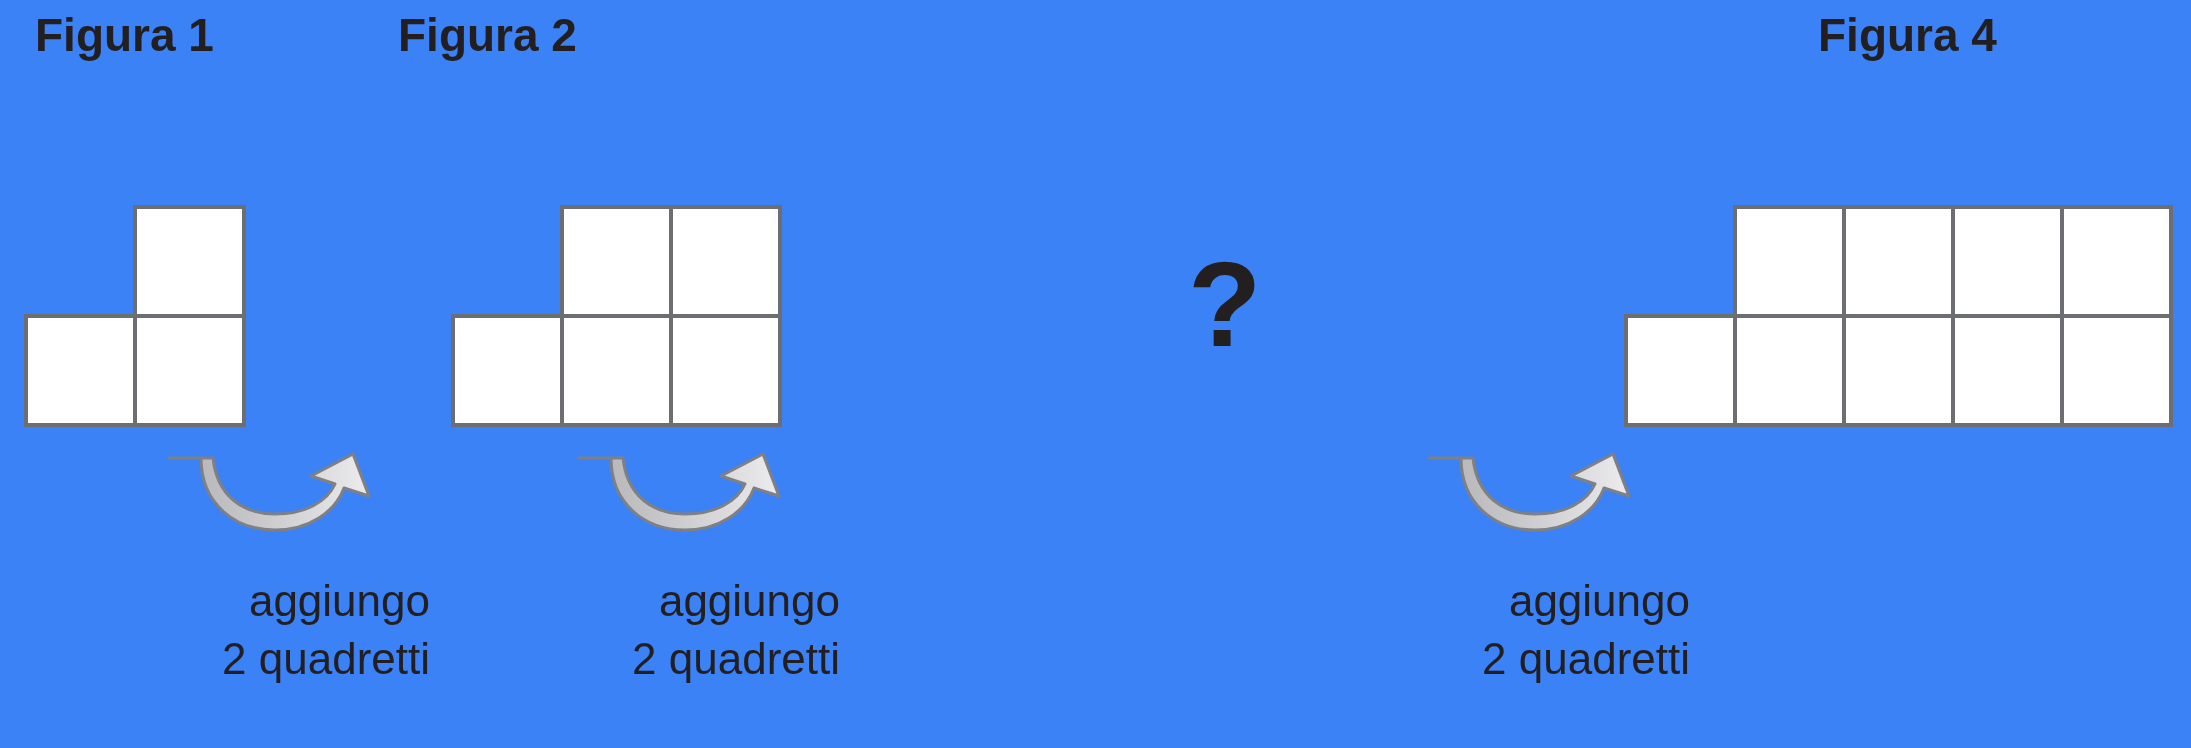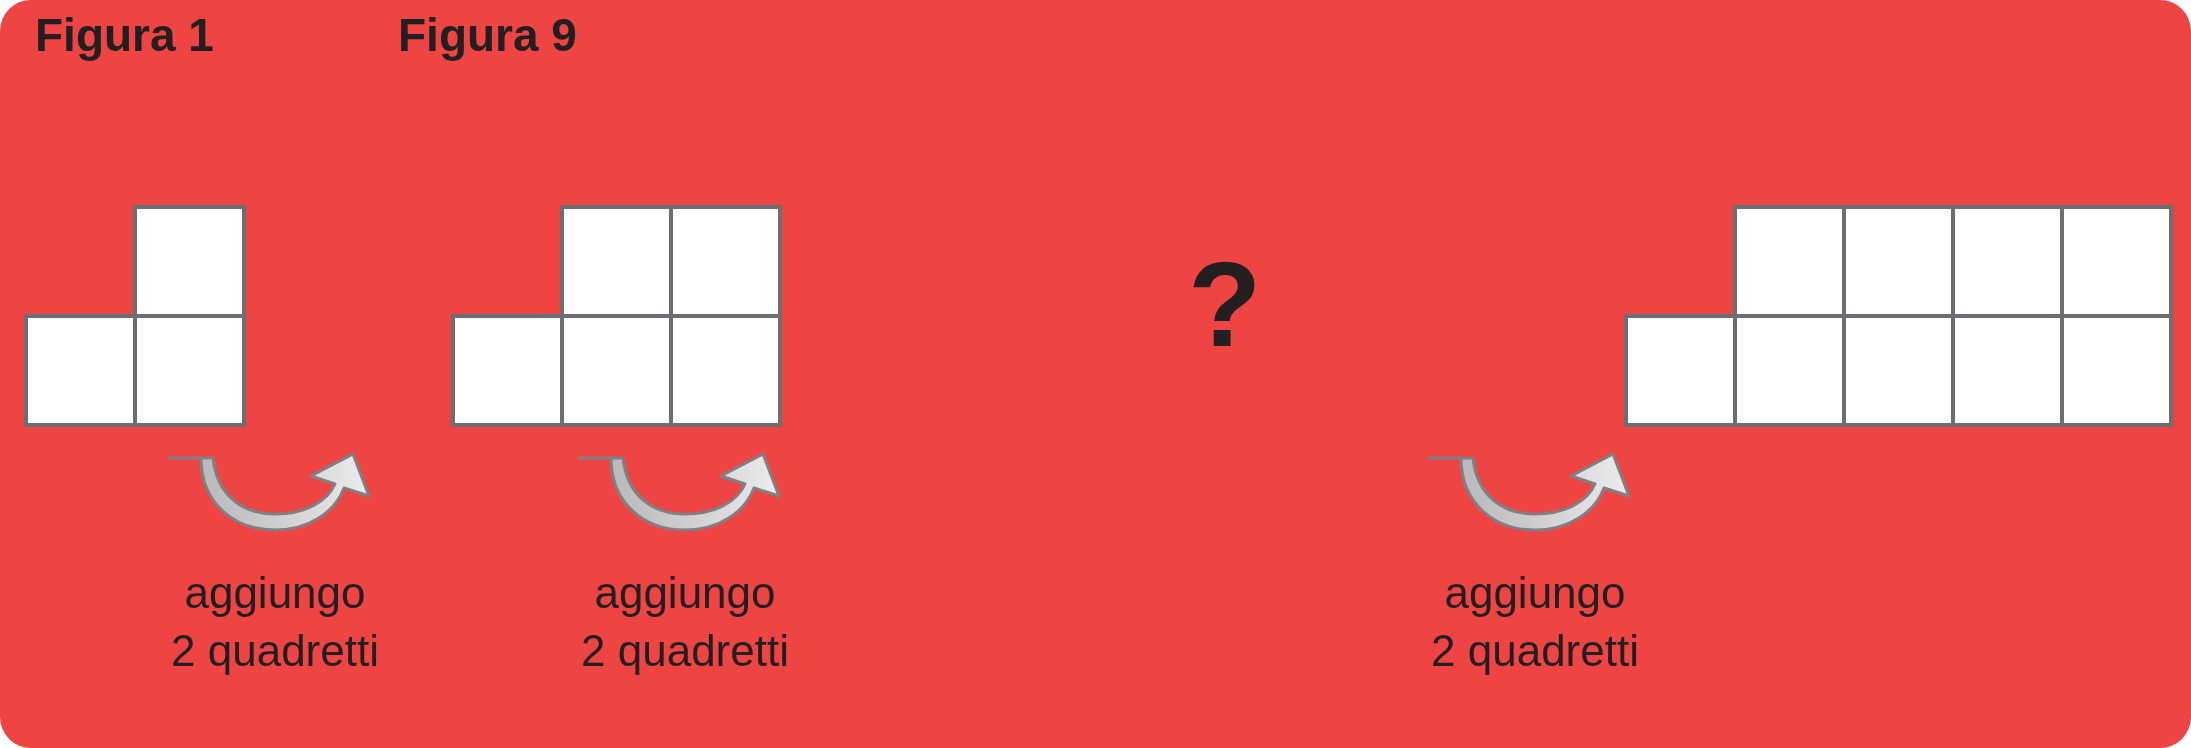--- a/index.html
+++ b/index.html
@@ -8,23 +8,22 @@
     background: #ffffff;
   }
   body {
     font-family: "Liberation Sans", sans-serif;
     -webkit-font-smoothing: antialiased;
   }
   #stage {
     position: relative;
     width: 2191px;
     height: 748px;
-    background: #ef4444;
+    background: #3b82f6;
     overflow: hidden;
-    border-radius: 31px;
   }
   .fig-label {
     position: absolute;
     font-family: "Liberation Sans", sans-serif;
     font-weight: bold;
     font-size: 46px;
     line-height: 1;
     color: #231f20;
     white-space: nowrap;
   }
@@ -52,37 +51,38 @@
   .step-group { position: absolute; }
   #step-1 { left: 120px;  top: 452px; width: 310px; }
   #step-2 { left: 530px;  top: 452px; width: 310px; }
   #step-3 { left: 1380px; top: 452px; width: 310px; }
 
   .step-arrow {
     display: block;
     margin: 0 auto;
   }
   .step-caption {
-    margin-top: 12px;
-    text-align: center;
+    margin-top: 20px;
+    text-align: right;
     font-family: "Liberation Sans", sans-serif;
     font-size: 44px;
     line-height: 1.32;
     color: #231f20;
     white-space: nowrap;
   }
   .step-caption-line { display: block; }
 </style>
 </head>
 <body>
 
 <div id="stage">
 
   <div class="fig-label" id="label-fig1">Figura 1</div>
-  <div class="fig-label" id="label-fig2">Figura 9</div>
+  <div class="fig-label" id="label-fig2">Figura 2</div>
+  <div class="fig-label" id="label-fig4">Figura 4</div>
 
   <div class="shape" id="shape-fig1">
     <svg width="250" height="250" viewBox="0 0 250 250">
       <g fill="#ffffff" stroke="#6d6e71" stroke-width="4" shape-rendering="crispEdges">
         <rect x="119" y="12" width="109" height="109"></rect>
         <rect x="10" y="121" width="109" height="109"></rect>
         <rect x="119" y="121" width="109" height="109"></rect>
       </g>
     </svg>
   </div>

